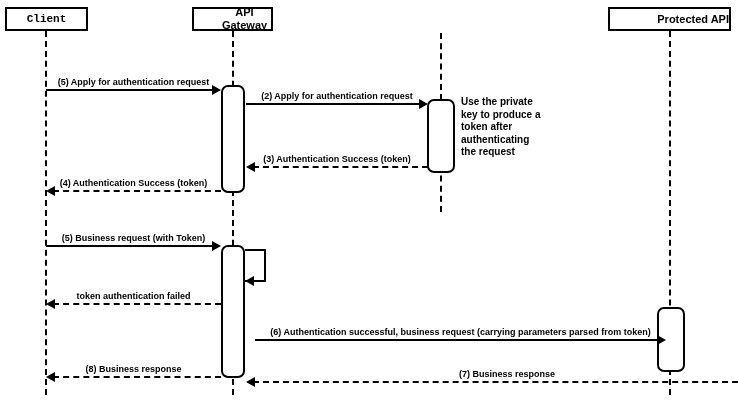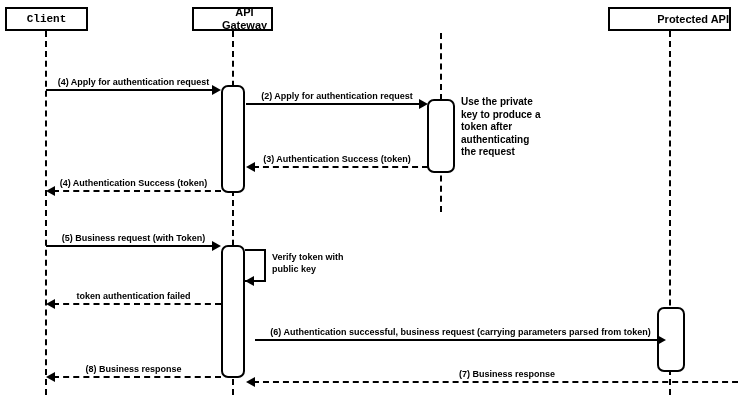--- a/index.html
+++ b/index.html
@@ -69,21 +69,21 @@
   <div class="actor" style="left:608px;top:7px;width:123px;height:24px;justify-content:flex-end;">
     <span>Protected API</span>
   </div>
 
   <div class="activation" style="left:221px;top:85px;width:24px;height:108px;"></div>
   <div class="activation" style="left:427px;top:99px;width:28px;height:74px;"></div>
   <div class="activation" style="left:221px;top:245px;width:24px;height:133px;"></div>
   <div class="activation" style="left:657px;top:307px;width:28px;height:65px;"></div>
 
   <div class="msg" style="left:46px;top:76px;width:175px;">
-    <div class="mlabel">(4) Apply for authentication request</div>
+    <div class="mlabel">(5) Apply for authentication request</div>
     <div class="mline solid to-right"></div>
     <div class="ah right"></div>
   </div>
 
   <div class="msg" style="left:246px;top:90px;width:182px;">
     <div class="mlabel">(2) Apply for authentication request</div>
     <div class="mline solid to-right"></div>
     <div class="ah right"></div>
   </div>
 
@@ -102,21 +102,20 @@
   </div>
 
   <div class="msg" style="left:46px;top:232px;width:175px;">
     <div class="mlabel">(5) Business request (with Token)</div>
     <div class="mline solid to-right"></div>
     <div class="ah right"></div>
   </div>
 
   <div class="selfloop"></div>
   <div class="selfloop-ah"></div>
-  <div class="selflabel">Verify token with public key</div>
 
   <div class="msg" style="left:46px;top:290px;width:175px;">
     <div class="mlabel">token authentication failed</div>
     <div class="mline dashed to-left"></div>
     <div class="ah left"></div>
   </div>
 
   <div class="msg" style="left:255px;top:298px;width:411px;margin-top:28px;">
     <div class="mlabel">(6) Authentication successful, business request (carrying parameters parsed from token)</div>
     <div class="mline solid to-right"></div>

